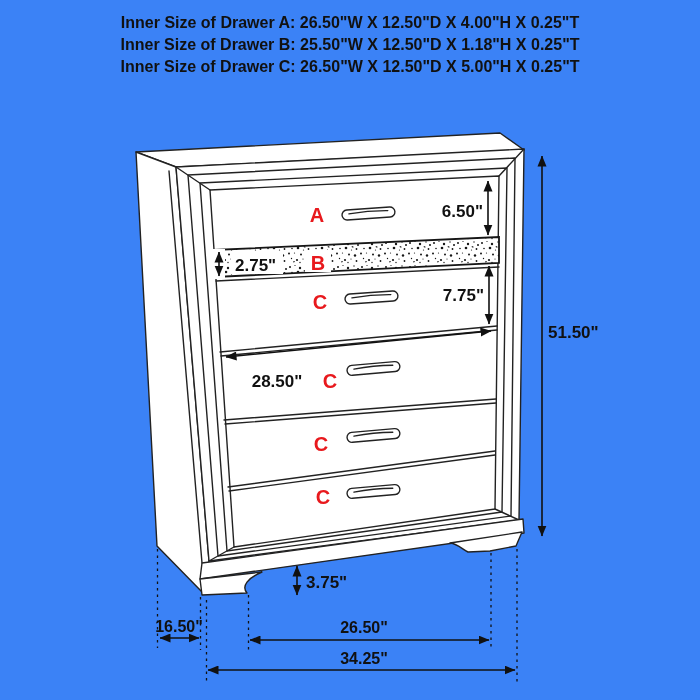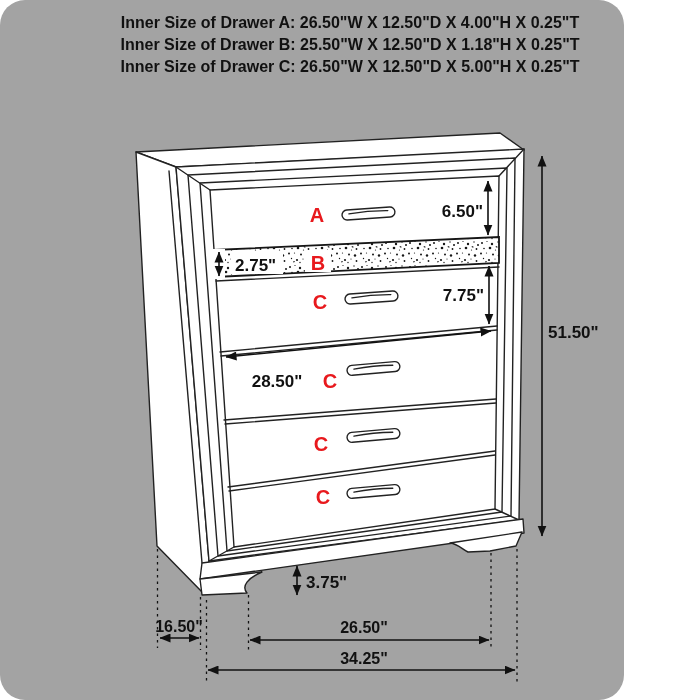--- a/index.html
+++ b/index.html
@@ -1,16 +1,16 @@
 <!DOCTYPE html>
 <html><head>
 <meta charset="utf-8">
 <style>
   html,body { margin:0; padding:0; background:#ffffff; }
-  .stage { position:relative; width:624px; height:700px; background:#a3a3a3; overflow:hidden;border-radius:25px; }
+  .stage { position:relative; width:700px; height:700px; background:#3b82f6; overflow:hidden; }
   svg { position:absolute; left:0; top:0; }
   text { font-family:"Liberation Sans", sans-serif; }
   .cap   { font-weight:bold; font-size:16px; fill:#111; }
   .dim   { font-weight:bold; font-size:16px; fill:#111; }
   .dimbig{ font-weight:bold; font-size:17px; fill:#111; }
   .redlb { font-weight:bold; font-size:20px; }
   .ln    { stroke:#222; stroke-width:1.4; fill:none; stroke-linejoin:round; stroke-linecap:round; }
   .lnf   { stroke:#222; stroke-width:1.4; fill:#ffffff; stroke-linejoin:round; }
   .dimln { stroke:#111; stroke-width:1.6; fill:none; }
   .dot   { stroke:#111; stroke-width:1.3; fill:none; stroke-dasharray:2.5 4; }

